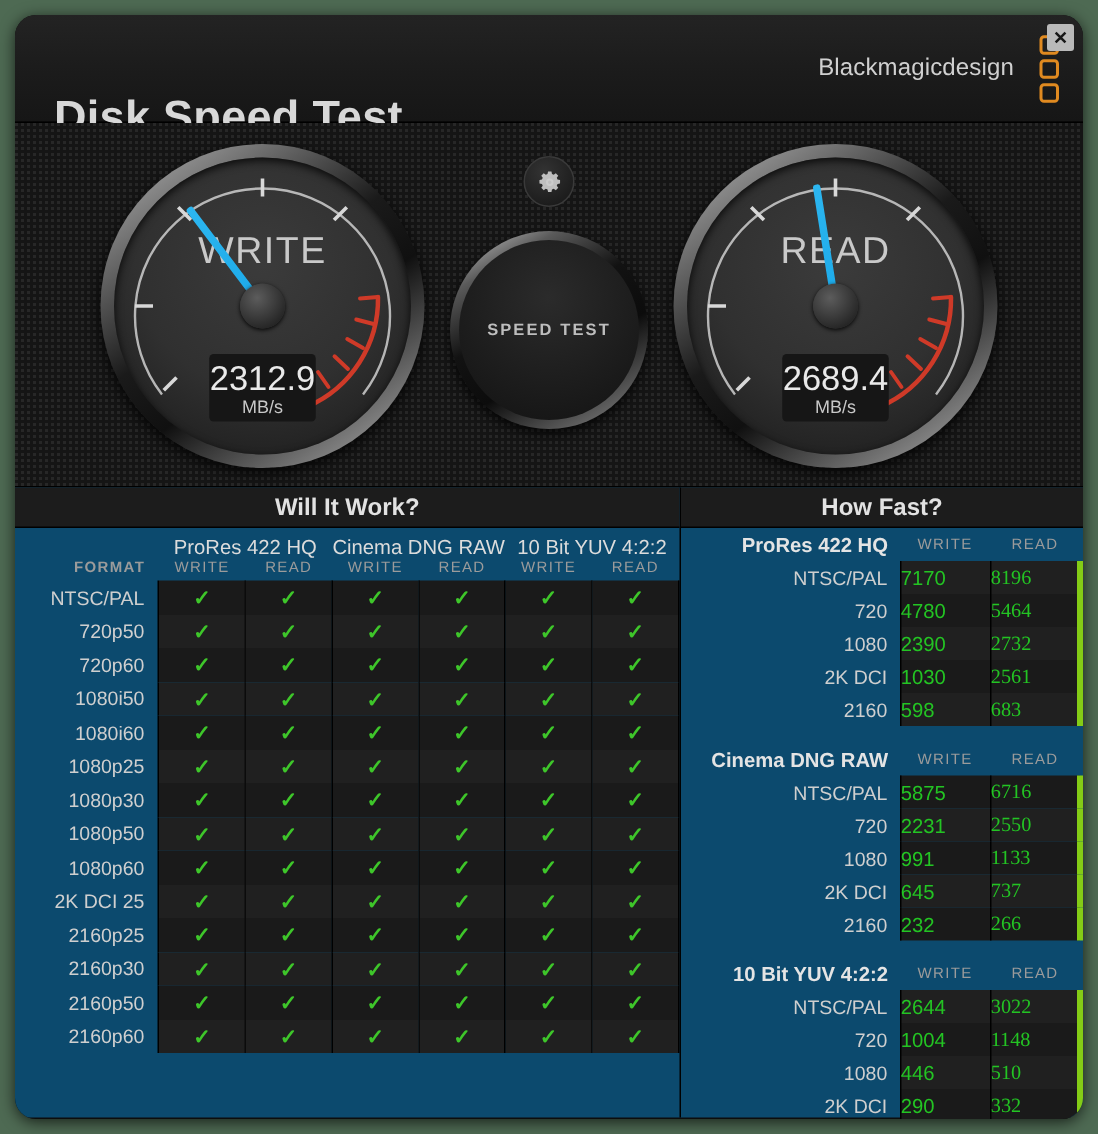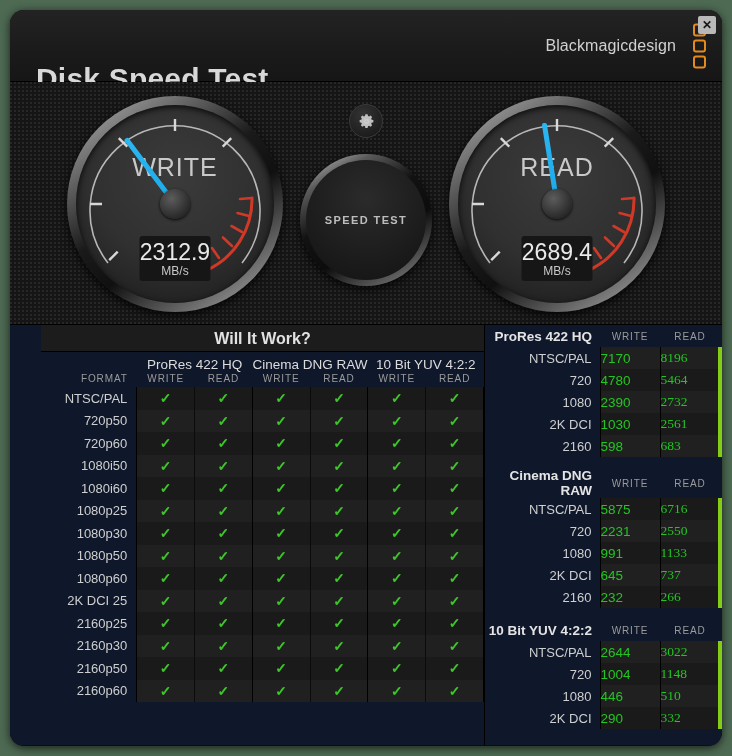--- a/index.html
+++ b/index.html
@@ -138,21 +138,21 @@
     width: 100%; height: 100%; border-radius: 50%;
     background: radial-gradient(circle at 50% 32%, #2b2b2b, #1c1c1c 60%, #121212);
     display: flex; flex-direction: column;
     align-items: center; justify-content: center;
     gap: 1px;
   }
   .start-inner .l1 { font-size: 11px; color: #bdbdbd; letter-spacing: 1.4px; font-weight: bold; }
   .start-inner .l2 { font-size: 25px; color: #ececec; letter-spacing: 1.2px; font-weight: bold; }
 
   
-  .lower { position: relative; height: 420px; background: #0f172a; display: flex; padding-left: 31px; }
+  .lower { position: relative; height: 420px; background: #0c4a6e; display: flex; }
   .panel-head {
     height: 27px; line-height: 27px; text-align: center;
     font-size: 16px; font-weight: bold; color: #e2e2e2;
     background: #1c1c1c;
     border-bottom: 1px solid #000;
   }
   .left-panel { width: 444px; border-right: 1px solid #000; }
   .right-panel { flex: 1; }
 
   
@@ -161,21 +161,21 @@
   .wiw .grp {
     color: #dcdcdc; font-size: 13.5px; font-weight: normal;
     text-align: center; padding: 5px 0 1px;
   }
   .wiw .sub {
     color: #9b9b9b; font-size: 10px; letter-spacing: .9px;
     text-align: center; padding-bottom: 3px; font-weight: normal;
   }
   .wiw .fmt-head {
     color: #9b9b9b; font-size: 10px; letter-spacing: .9px;
-    text-align: right; padding: 0 9px 3px 0; font-weight: normal;
+    text-align: right; padding: 0 9px 3px 0; font-weight: bold;
     vertical-align: bottom;
     margin-left: 19px;
   }
   .wiw td.fmt {
     color: #cfcfcf; font-size: 13px; text-align: right;
     padding-right: 9px; width: 96px; white-space: nowrap;
   }
   .wiw td.chk {
     text-align: center; width: 58px; height: 22.5px;
     color: #3ec62a; font-size: 14px; font-weight: bold;
@@ -449,20 +449,21 @@
               <td class="chk grp-start">✓</td>
               <td class="chk">✓</td>
               <td class="chk grp-start">✓</td>
               <td class="chk last">✓</td>
             </tr>
           </tbody>
       </table>
     </div>
 
     <div class="right-panel">
+      <div class="panel-head">How Fast?</div>
       <table class="hf">
         <tbody id="hf-body">
             <tr>
               <td class="grp-name">ProRes 422 HQ</td>
               <td class="colhead">WRITE</td>
               <td class="colhead">READ</td>
             </tr>
             <tr>
               <td class="res">NTSC/PAL</td>
               <td class="num">7170</td>

